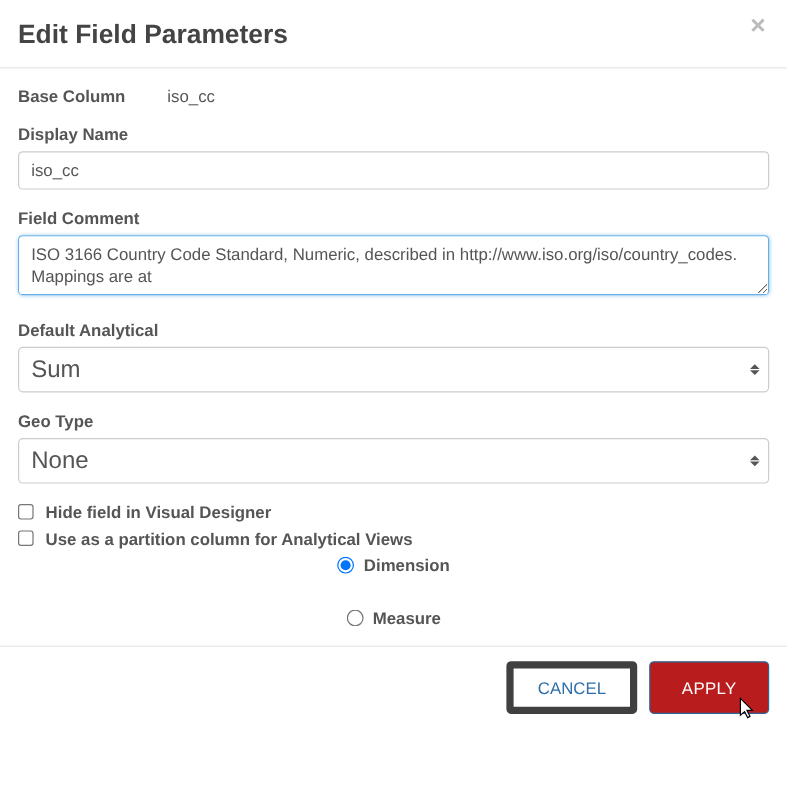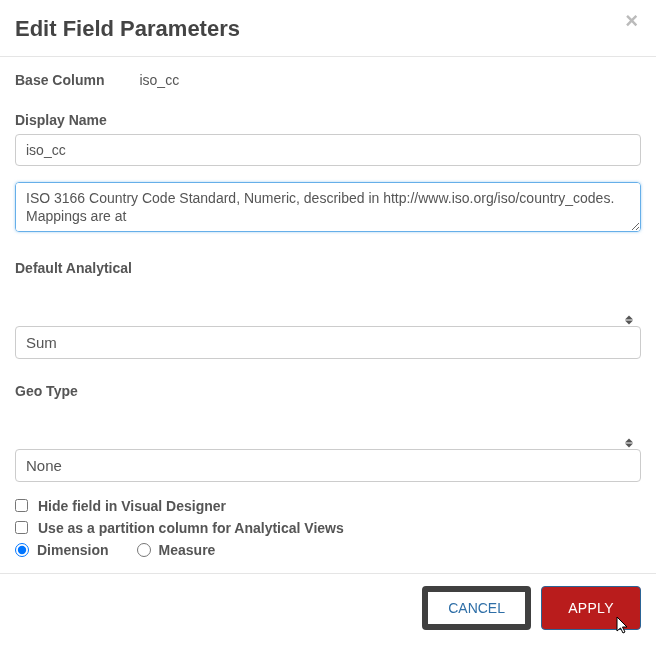--- a/index.html
+++ b/index.html
@@ -48,21 +48,20 @@
       display: flex;
       gap: 35px;
       align-items: baseline;
     }
     .lbl {
       font-size: 14px;
       font-weight: 600;
       color: #555;
       display: block;
       margin-bottom: 6px;
-      margin-top: 24px;
     }
     .lbl-inline {
       font-size: 14px;
       font-weight: 600;
       color: #555;
     }
     .val-inline {
       font-size: 14px;
       color: #555;
       font-weight: 400;
@@ -89,29 +88,28 @@
       height: 50px;
       line-height: 1.35;
       box-shadow: 0 0 3px rgba(102,175,233,0.6);
       outline: none;
     }
     .select-wrap {
       position: relative;
     }
     .select {
       width: 100%;
-      font-size: 15px;
+      font-size: 20px;
       padding: 7px 24px 7px 10px;
       border: 1px solid #ccc;
       border-radius: 4px;
       color: #555;
       background: #fff;
       appearance: none;
       font-family: inherit;
-      margin-top: 44px;
     }
     .select-arrows {
       position: absolute;
       right: 8px;
       top: 50%;
       transform: translateY(-50%);
       pointer-events: none;
       display: flex;
       flex-direction: column;
       gap: 1px;
@@ -136,20 +134,21 @@
     .checkbox-line input[type="checkbox"] {
       width: 13px; height: 13px;
       cursor: pointer;
       margin: 0;
     }
     .radio-group {
       display: flex;
       gap: 28px;
       align-items: center;
       margin-top: 6px;
+      flex-direction: column;
     }
     .radio-line {
       display: flex;
       align-items: center;
       gap: 8px;
       font-size: 14px;
       font-weight: 600;
       color: #555;
     }
     .radio-line input[type="radio"] {
@@ -209,20 +208,21 @@
       <span class="lbl-inline">Base Column</span>
       <span class="val-inline">iso_cc</span>
     </div>
 
     <div class="row">
       <label class="lbl">Display Name</label>
       <input type="text" class="text-input" value="iso_cc" style="">
     </div>
 
     <div class="row">
+      <label class="lbl">Field Comment</label>
       <textarea class="textarea" style="">ISO 3166 Country Code Standard, Numeric, described in http://www.iso.org/iso/country_codes. Mappings are at</textarea>
     </div>
 
     <div class="row">
       <label class="lbl">Default Analytical</label>
       <div class="select-wrap">
         <select class="select">
           <option>Sum</option>
         </select>
         <span class="select-arrows">

